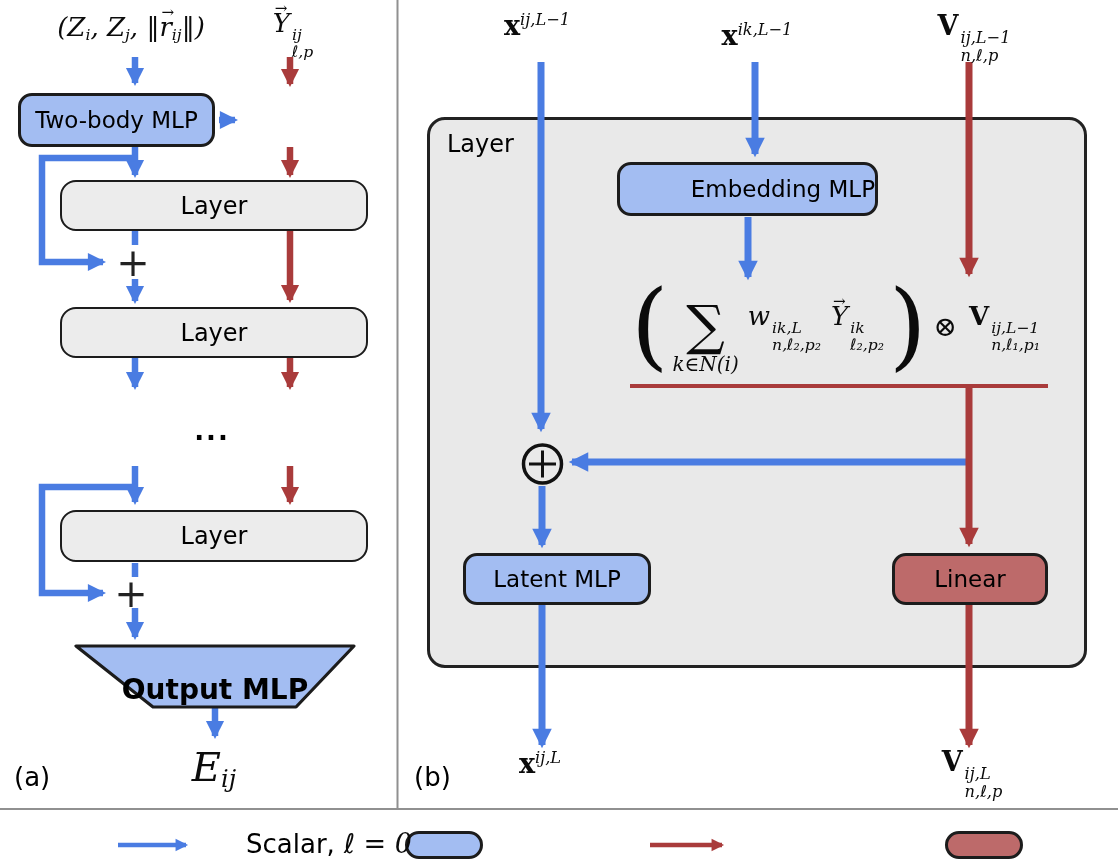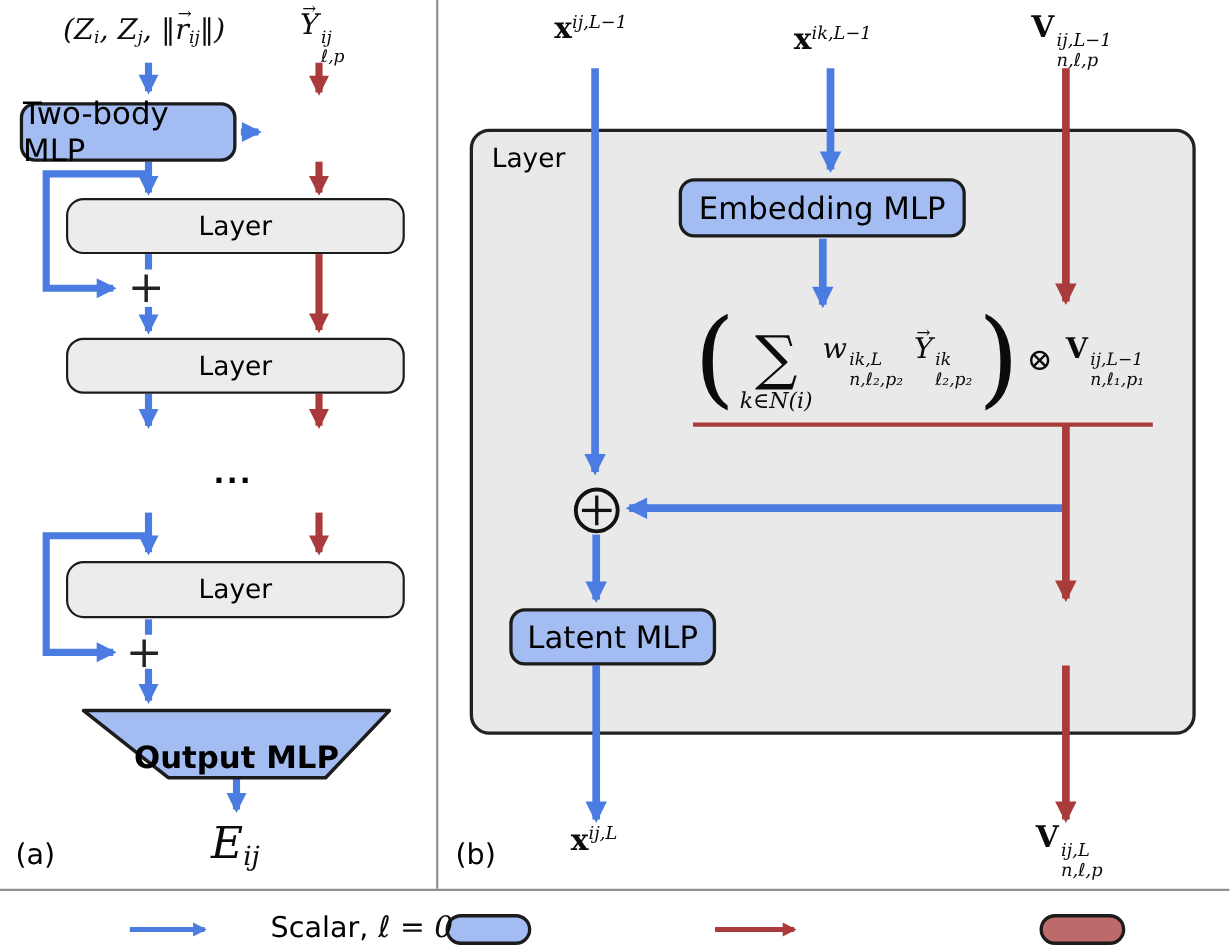--- a/index.html
+++ b/index.html
@@ -4,21 +4,21 @@
 <style>
   html,body{margin:0;padding:0;background:#fff;}
   #fig{position:relative;width:1118px;height:865px;background:#ffffff;overflow:hidden;
        font-family:"DejaVu Sans", sans-serif;color:#000;}
   
   #panelbox{position:absolute;left:427px;top:117px;width:660px;height:551px;box-sizing:border-box;
             background:var(--c-panel-fill);border:3px solid #222;border-radius:18px;z-index:1;}
   svg.wires{position:absolute;left:0;top:0;z-index:2;pointer-events:none;}
   .nbox{position:absolute;box-sizing:border-box;border:3px solid var(--c-border);border-radius:14px;
         display:flex;align-items:center;justify-content:center;z-index:3;
-        font-family:"DejaVu Sans",sans-serif;font-size:28px;color:#000;}
+        font-family:"DejaVu Sans",sans-serif;font-size:23px;color:#000;}
   .fill-s{background:var(--c-scalar-fill);}
   .fill-t{background:var(--c-tensor-fill);}
   .gbox{background:var(--c-box-fill);border-width:2.6px;border-radius:16px;font-size:24px;}
   .lbl{position:absolute;z-index:4;white-space:nowrap;}
   .cx{transform:translateX(-50%);}
   .cc{transform:translate(-50%,-50%);}
   
   .math{font-family:"DejaVu Serif","DejaVu Sans",serif;font-style:italic;color:#0b0b0b;}
   .mt{font-style:italic;}
   .mb{font-style:normal;font-weight:bold;}
@@ -138,25 +138,28 @@
   <span class="lbl" style="left:14px;top:762px;font-size:26px;">(a)</span>
 
   <span class="lbl" style="left:447px;top:130px;font-size:24px;">Layer</span>
   <span class="lbl cx math" style="left:537px;top:10px;font-size:27px;"><span class="mb">x</span><span class="sup1">ij,L−1</span></span>
   <span class="lbl cx math" style="left:757px;top:20px;font-size:27px;"><span class="mb">x</span><span class="sup1">ik,L−1</span></span>
   <span class="lbl cx math" style="left:974px;top:10px;font-size:27px;"><span class="mb">V</span><span class="stk">
         <span class="su">ij,L−1</span>
         <span class="sb2">n,ℓ,p</span>
       </span></span>
 
-  <div class="nbox fill-s" style="left:617px;top:162px;width:261px;height:54px;">
+  <div class="nbox fill-s" style="left:617px;top:162px;width:261px;height:54px;justify-content:flex-end;">
       <span>Embedding MLP</span>
     </div>
   <div class="nbox fill-s" style="left:463px;top:553px;width:188px;height:52px;">
       <span>Latent MLP</span>
+    </div>
+  <div class="nbox fill-t" style="left:892px;top:553px;width:156px;height:52px;">
+      <span>Linear</span>
     </div>
 
   <div id="formula" class="math">
     <span class="bigp">(</span>
     <span class="sumcol">
       <span class="sigma">∑</span>
       <span class="sunder math"><span class="mt">k∈N(i)</span></span>
     </span>
     <span class="term"><span class="mt">w</span><span class="stk">
           <span class="su">ik,L</span>

